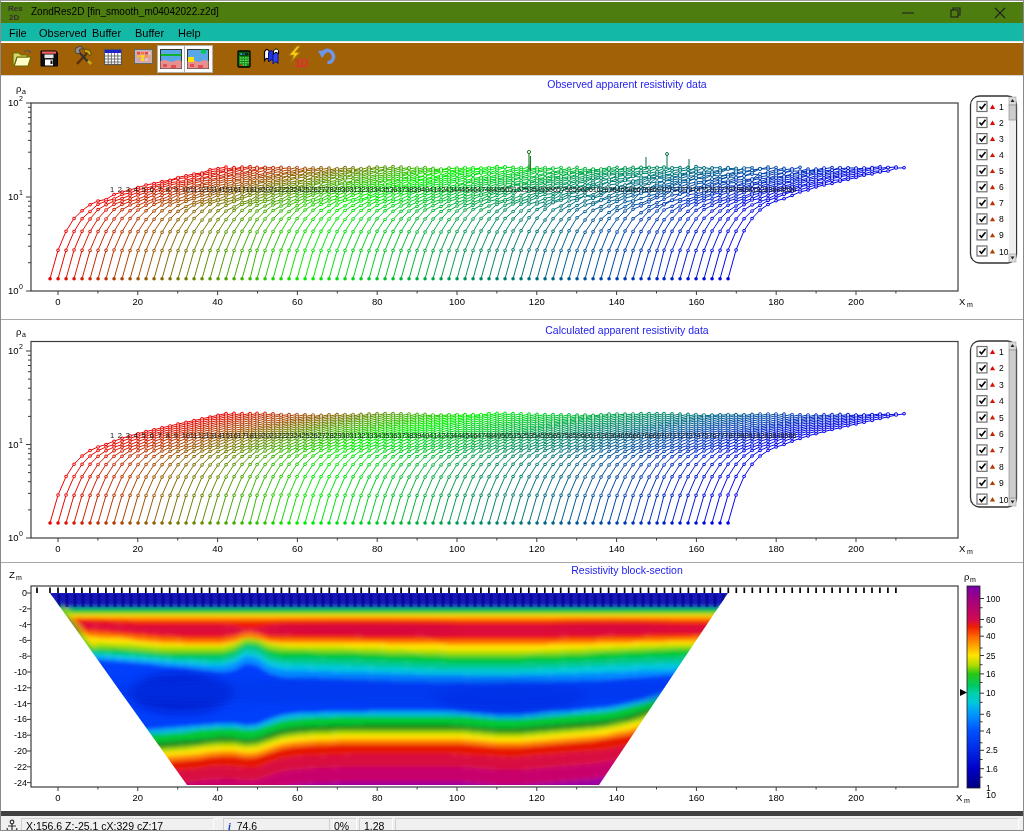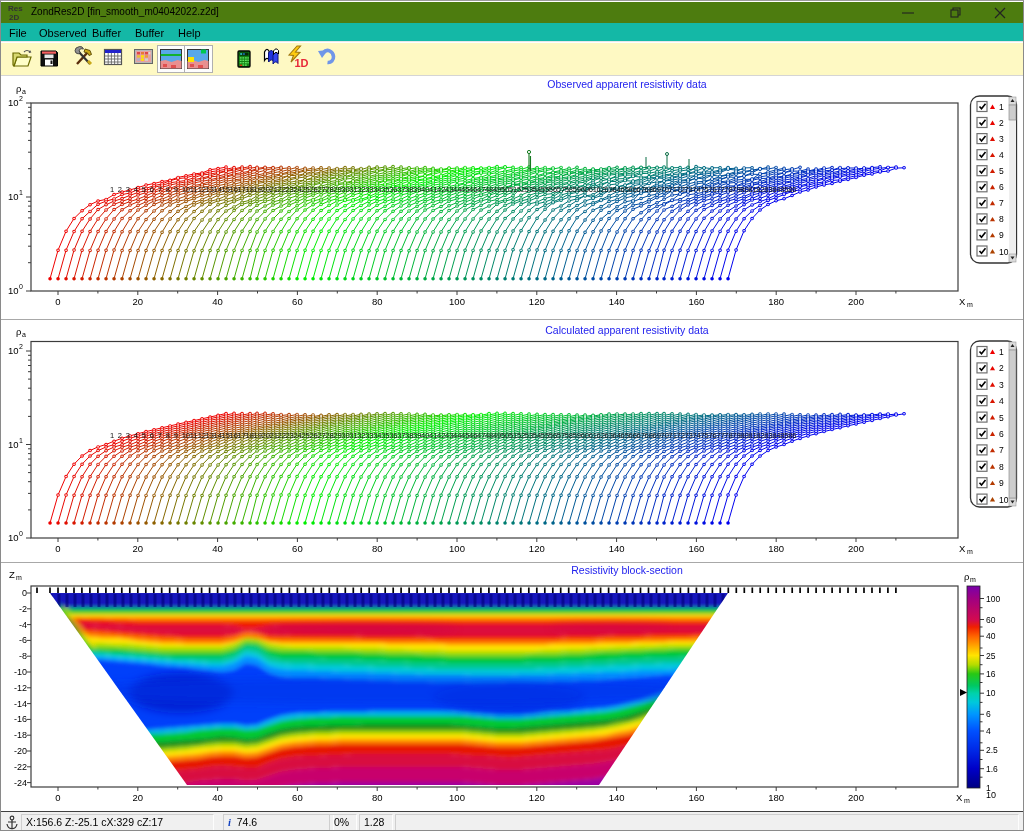--- a/index.html
+++ b/index.html
@@ -1,23 +1,23 @@
 <!DOCTYPE html>
 <html><head><meta charset="utf-8"><style>
 *{margin:0;padding:0;box-sizing:border-box}
 body{width:1024px;height:831px;font-family:"Liberation Sans",sans-serif;background:#fff;position:relative;overflow:hidden;border:1px solid #8a8a8a;border-top:1px solid #9a9a9a}
 .titlebar{position:absolute;left:0;top:1px;width:100%;height:22px;background:#4d7c0f}
 .title{position:absolute;left:30px;top:4px;font-size:10px;color:#000}
 .winbtn{position:absolute;top:0;height:22px;width:46px}
 .menubar{position:absolute;left:0;top:22px;width:100%;height:19px;background:#14b8a6;font-size:11px;border-bottom:1px solid #e8e8e8}
 .menubar span{position:absolute;top:4px}
-.toolbar{position:absolute;left:0;top:42px;width:100%;height:33px;background:#fef9c3;border-bottom:1px solid #d5d5d5}
+.toolbar{position:absolute;left:0;top:42px;width:100%;height:33px;background:#a16207;border-bottom:1px solid #d5d5d5}
 .panel{position:absolute;left:0;background:#fff}
 .sep{position:absolute;left:0;width:100%;height:2px;background:#fff;border-bottom:1px solid #a8a8a8}
-.statusbar{position:absolute;left:0;top:810px;width:100%;height:21px;background:#f0f0f0;border-top:1px solid #404040;font-size:10.5px;color:#000}
+.statusbar{position:absolute;left:0;top:810px;width:100%;height:21px;background:#f0f0f0;border-top:5px solid #404040;font-size:10.5px;color:#000}
 .cell{position:absolute;top:2px;height:17px;border:1px solid;border-color:#cfcfcf #fdfdfd #fdfdfd #cfcfcf;padding:1px 4px}
 </style></head><body>
 <div class="titlebar">
 <svg width="24" height="22" style="position:absolute;left:5px;top:0">
       <text x="2" y="9" font-size="8" font-weight="bold" fill="#333" font-family="Liberation Sans">Res</text>
       <text x="3" y="18" font-size="8" font-weight="bold" fill="#333" font-family="Liberation Sans">2D</text>
     </svg>
 <div class="title">ZondRes2D [fin_smooth_m04042022.z2d]</div>
 <svg class="winbtn" style="right:92px" width="46" height="22">
       <path d="M17 11h12" stroke="#222" stroke-width="1.1"></path>

